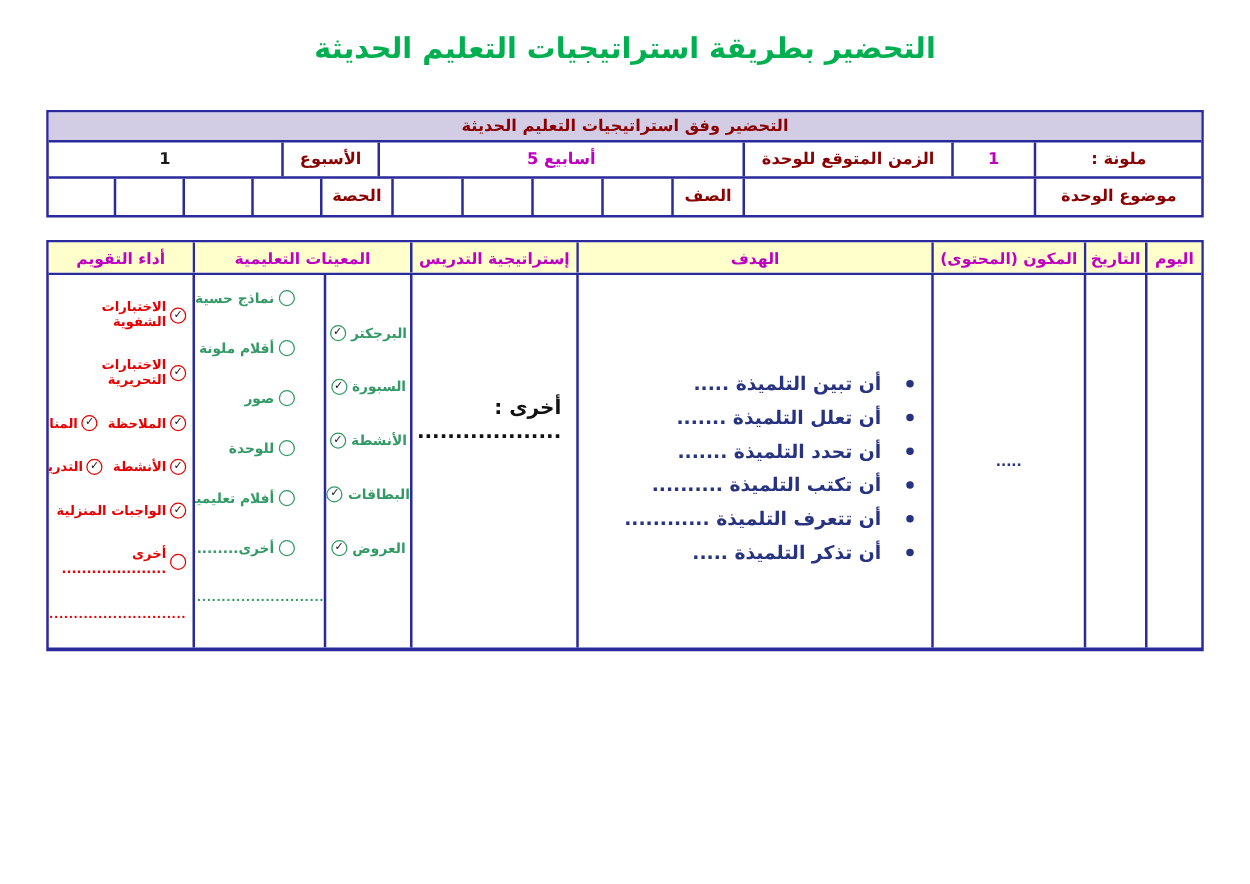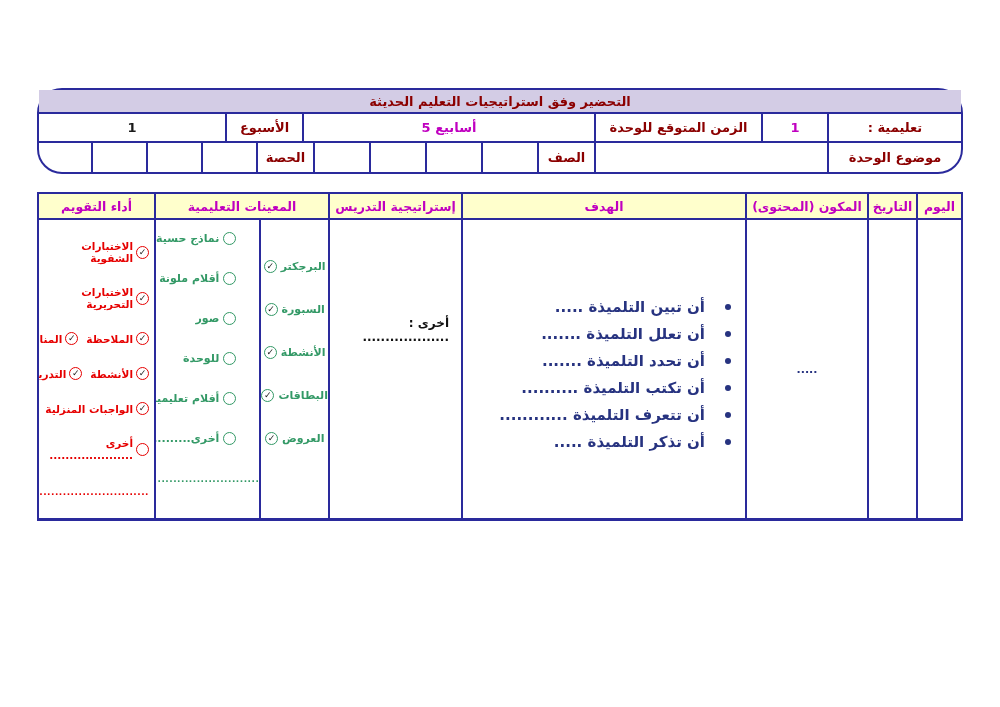--- a/index.html
+++ b/index.html
@@ -13,21 +13,21 @@
   .page{position:relative;width:1000px;height:707px;}
   .title{position:absolute;top:26px;left:0;width:1000px;text-align:center;margin:0;
          color:var(--green-title);font-size:23px;font-weight:bold;}
   .tbl{position:absolute;left:37px;width:926px;border:2px solid var(--navy);background:#fff;}
   .trow{display:flex;direction:rtl;border-bottom:2px solid var(--navy);}
   .trow:last-child{border-bottom:none;}
   .cell{border-left:2px solid var(--navy);display:flex;align-items:center;justify-content:center;
         font-weight:bold;font-size:13px;color:var(--ink);overflow:hidden;}
   .cell:last-child{border-left:none;}
   
-  .top-table{top:88px;border-radius:25px;}
+  .top-table{top:88px;}
   .banner-row{height:24px;}
   .banner{flex:1;background:var(--banner-bg);color:var(--maroon);font-size:13px;}
   .r2,.r3{height:29px;}
   .maroon{color:var(--maroon);text-align:center;}
   .magenta{color:var(--magenta);}
   
   .main-table{top:192px;border-bottom-width:3.5px;}
   .mhead{height:26px;}
   .mhead .cell{background:var(--head-bg);color:var(--magenta);font-size:12.5px;}
   .mbody{height:298px;}
@@ -39,21 +39,21 @@
   
   .obj-cell{justify-content:center!important;align-items:flex-start!important;
             padding:10px 14px 0 6px;gap:9px;color:var(--obj-blue);}
   .obj-item{display:flex;direction:rtl;align-items:center;gap:20px;font-size:15px;font-weight:bold;}
   .bullet{width:6px;height:6px;min-width:6px;border-radius:50%;background:var(--obj-blue);display:inline-block;}
   
   .strat-cell{padding:62px 8px 0 8px;color:#111;}
   .strat-main{direction:rtl;text-align:center;font-size:12.5px;font-weight:bold;line-height:30px;
               width:118px;margin:0 auto;}
   .strat-check{font-size:12px;margin-left:3px;}
-  .strat-other{margin-top:34px;direction:rtl;font-size:12px;font-weight:bold;padding-right:4px;}
+  .strat-other{margin-top:34px;direction:rtl;font-size:16px;font-weight:bold;padding-right:4px;}
   
   .aids-cell{flex-direction:row!important;padding:0!important;}
   .aids-sub{display:flex;flex-direction:column;color:var(--aid-green);}
   .aids-checked{width:87px;border-left:2px solid var(--navy);padding-top:40px;gap:30px;}
   .aids-unchecked{flex:1;padding-top:12px;gap:27px;}
   .aid-item{display:flex;direction:rtl;align-items:center;justify-content:center;gap:4px;
             font-size:11px;font-weight:bold;}
   .aids-unchecked .aid-item{justify-content:flex-start;padding-right:23px;}
   .aid-dots{color:var(--aid-green);font-size:9px;text-align:center;margin-top:2px;letter-spacing:0.5px;}
   
@@ -65,27 +65,28 @@
   .circ{width:13px;height:13px;min-width:13px;border-radius:50%;display:inline-flex;align-items:center;
         justify-content:center;font-size:9px;line-height:1;color:var(--ink);font-weight:bold;}
   .circ.green{border:1.7px solid var(--aid-green);}
   .circ.red{border:1.7px solid var(--eval-red);}
 </style>
 </head>
 <body>
 
 <div class="page">
 
+  <h1 class="title">التحضير بطريقة استراتيجيات التعليم الحديثة</h1>
 
   <div class="tbl top-table" dir="rtl">
     <div class="trow banner-row">
       <div class="cell banner">التحضير وفق استراتيجيات التعليم الحديثة</div>
     </div>
     <div class="trow r2">
-      <div class="cell maroon" style="width:134px">تعليمية :</div>
+      <div class="cell maroon" style="width:134px">ملونة :</div>
       <div class="cell magenta" style="width:66px">1</div>
       <div class="cell maroon" style="width:167px">الزمن المتوقع للوحدة</div>
       <div class="cell" style="width:292px">
           <span dir="ltr" class="magenta">5 أسابيع</span>
         </div>
       <div class="cell maroon" style="width:77px">الأسبوع</div>
       <div class="cell" style="flex:1">1</div>
     </div>
     <div class="trow r3">
       <div class="cell maroon" style="width:134px">موضوع الوحدة</div>

